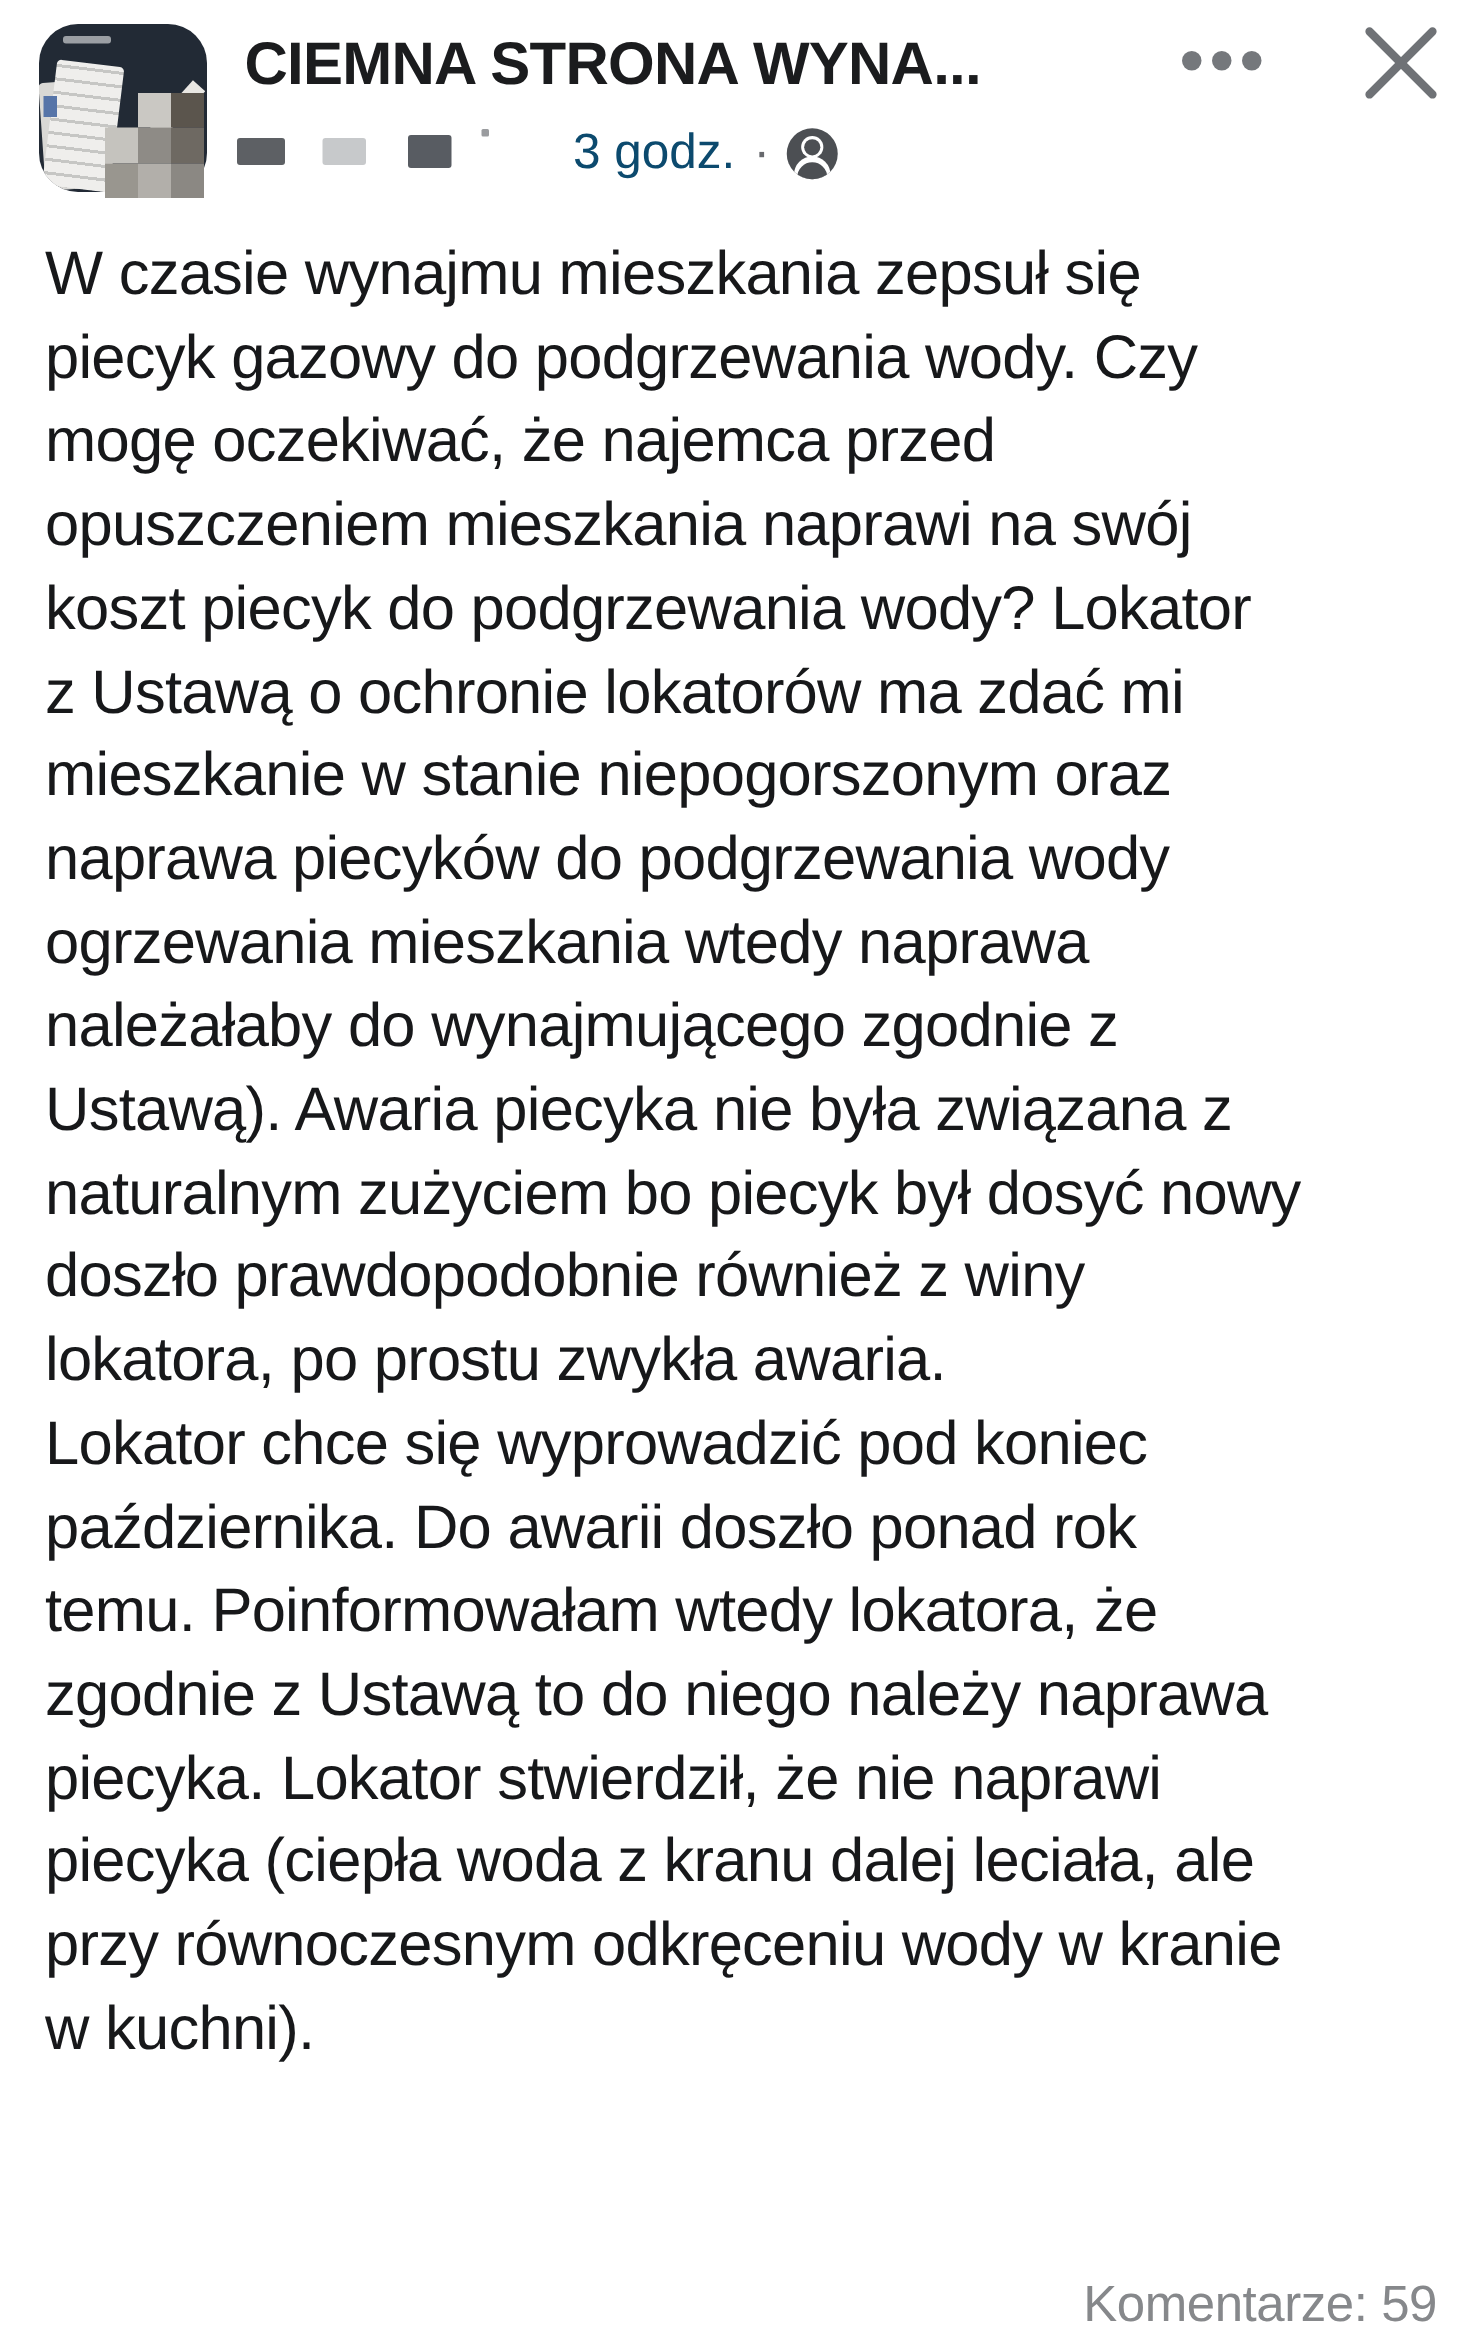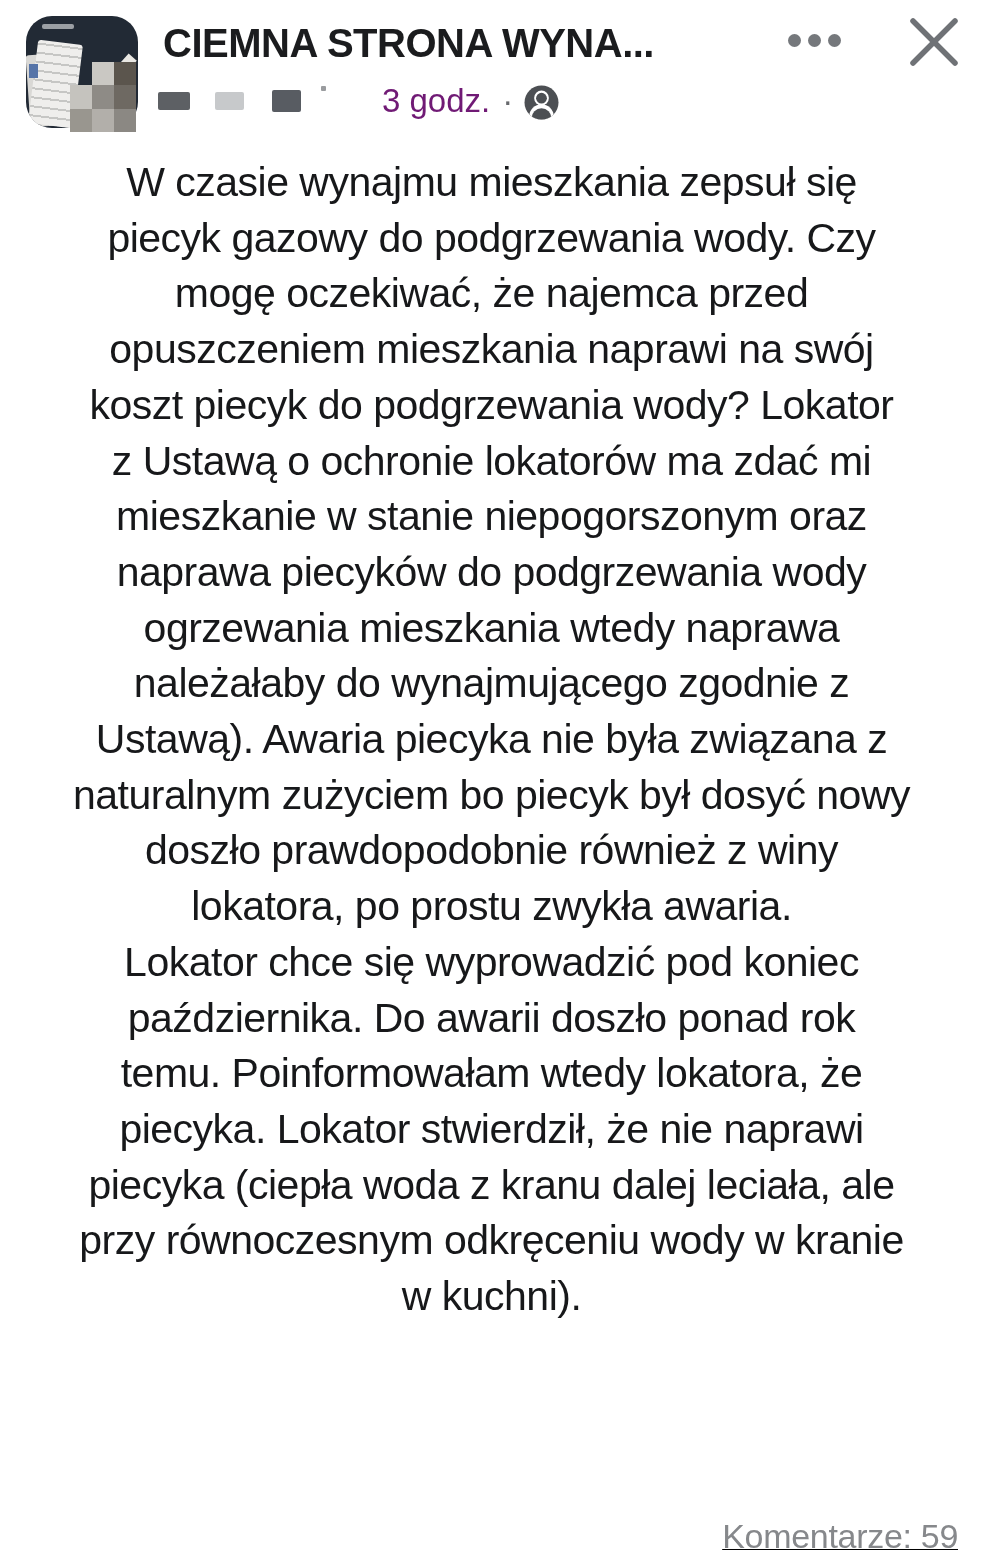--- a/index.html
+++ b/index.html
@@ -1,21 +1,21 @@
 <!DOCTYPE html>
 <html><head>
 <meta charset="utf-8">
 <style>
   html, body { margin: 0; padding: 0; background: #ffffff; }
   body {
     width: 981px; height: 1562px;
     font-family: "Liberation Sans", "DejaVu Sans", sans-serif;
     overflow: hidden; position: relative;
   }
-  .card { position: absolute; inset: 0; background: #ffffff; text-align: center; }
+  .card { position: absolute; inset: 0; background: #ffffff; }
 
   
   .avatar-wrap { position: absolute; left: 26px; top: 16px; width: 112px; height: 112px; cursor: pointer; }
   .avatar-bg {
     position: absolute; inset: 0; background: #222a35;
     border-radius: 26px; overflow: hidden;
   }
   .paper2 { position: absolute; left: 2px; top: 38px; width: 40px; height: 72px;
     background: #d9d8d5; transform: rotate(-4deg); border-radius: 3px; }
   .paper { position: absolute; left: 7px; top: 26px; width: 45px; height: 84px;
@@ -40,39 +40,39 @@
   }
 
   .subrow { position: absolute; left: 158px; top: 80px; height: 42px;
     display: flex; align-items: center; }
   .blk { border-radius: 2px; }
   .b1 { width: 32px; height: 18px; background: #5d6064; margin-right: 25px; }
   .b2 { width: 29px; height: 18px; background: #c7c9cb; margin-right: 28px; }
   .b3 { width: 29px; height: 22px; background: #585c62; margin-right: 20px; }
   .blk-dot { width: 5px; height: 5px; background: #9a9c9f; border-radius: 1px;
     align-self: flex-start; margin-top: 6px; margin-right: 56px; }
-  .time { font-size: 33px; color: #701a75; }
+  .time { font-size: 33px; color: #0c4a6e; }
   .sep { font-size: 33px; color: #67696d; margin: 0 10px 0 12px; }
   .anon { display: inline-flex; margin-top: 2px; }
 
   .more { position: absolute; left: 782px; top: 24px; padding: 10px 6px;
     display: flex; gap: 7px; align-items: center; cursor: pointer; }
   .more .dot { width: 13px; height: 13px; border-radius: 50%; background: #75787c; }
   .close { position: absolute; left: 902px; top: 12px; padding: 4px; cursor: pointer; }
 
   
   .post-text {
     position: absolute; left: 30px; right: 28px; top: 155px;
     font-size: 41px; line-height: 55.7px; letter-spacing: -0.5px;
     color: #17181a; font-weight: 400;
   }
   .post-text .line { white-space: nowrap; }
 
   
-  .post-footer { position: absolute; right: 23px; top: 1517px; text-decoration: underline; }
+  .post-footer { position: absolute; right: 23px; top: 1517px; }
   .comments { font-size: 34px; color: #86888b; letter-spacing: -0.3px; cursor: pointer; }
 </style>
 </head>
 <body>
 
 <div class="card">
 
   <header>
 
     <div class="avatar-wrap">
@@ -151,20 +151,21 @@
       <div class="line">naprawa piecyków do podgrzewania wody</div>
       <div class="line">ogrzewania mieszkania wtedy naprawa</div>
       <div class="line">należałaby do wynajmującego zgodnie z</div>
       <div class="line">Ustawą). Awaria piecyka nie była związana z</div>
       <div class="line">naturalnym zużyciem bo piecyk był dosyć nowy</div>
       <div class="line">doszło prawdopodobnie również z winy</div>
       <div class="line">lokatora, po prostu zwykła awaria.</div>
       <div class="line">Lokator chce się wyprowadzić pod koniec</div>
       <div class="line">października. Do awarii doszło ponad rok</div>
       <div class="line">temu. Poinformowałam wtedy lokatora, że</div>
+      <div class="line">zgodnie z Ustawą to do niego należy naprawa</div>
       <div class="line">piecyka. Lokator stwierdził, że nie naprawi</div>
       <div class="line">piecyka (ciepła woda z kranu dalej leciała, ale</div>
       <div class="line">przy równoczesnym odkręceniu wody w kranie</div>
       <div class="line">w kuchni).</div>
     </main>
 
   <footer class="post-footer">
     <span class="comments">Komentarze: 59</span>
   </footer>
 

